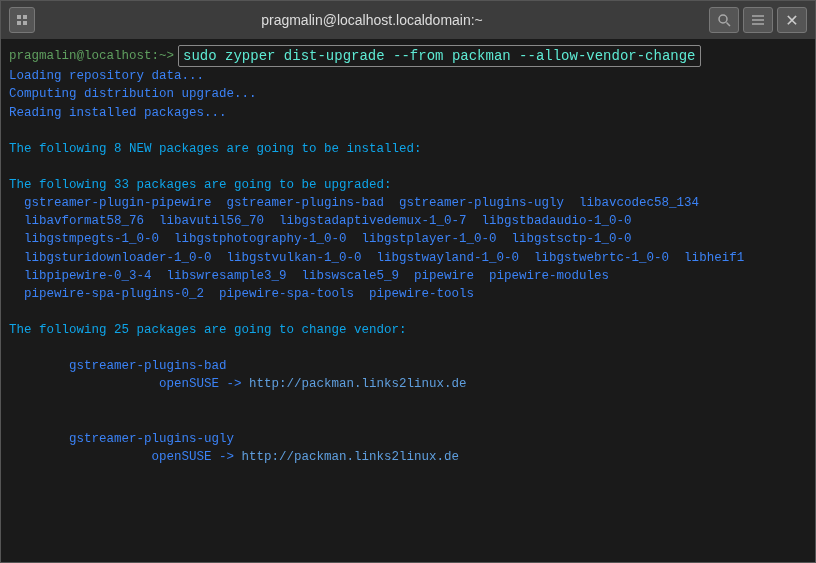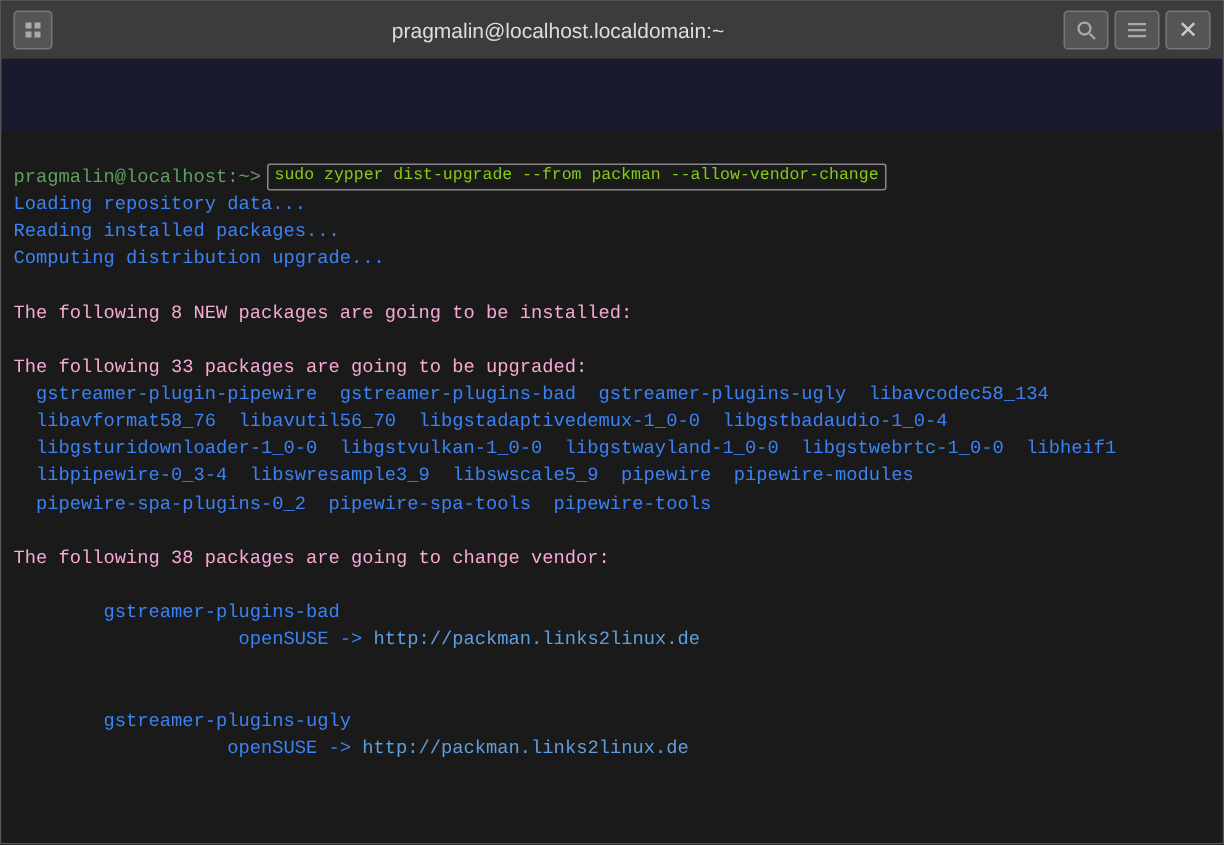--- a/index.html
+++ b/index.html
@@ -12,21 +12,20 @@
       overflow: hidden;
     }
 
     .window {
       width: 816px;
       height: 563px;
       display: flex;
       flex-direction: column;
       background: #1a1a2e;
       border: 1px solid #555;
-      gap: 48px;
     }
 
     .title-bar {
       height: 38px;
       background: #3c3c3c;
       display: flex;
       align-items: center;
       justify-content: space-between;
       padding: 0 8px;
       flex-shrink: 0;
@@ -75,21 +74,21 @@
       justify-content: center;
       cursor: pointer;
       color: #ccc;
       font-size: 14px;
       font-family: sans-serif;
     }
 
     .terminal-body {
       flex: 1;
       background: #1a1a1a;
-      padding: 22px 8px;
+      padding: 6px 8px;
       overflow: hidden;
       font-size: 12.5px;
       line-height: 1.45;
       color: #d0d0d0;
     }
 
     .prompt-line {
       display: flex;
       align-items: center;
       flex-wrap: nowrap;
@@ -99,28 +98,28 @@
       color: #5f9f5f;
       white-space: nowrap;
       margin-right: 4px;
     }
 
     .command-box {
       background: transparent;
       border: 1px solid #888;
       border-radius: 2px;
       padding: 0 4px;
-      color: #84cc16;
+      color: #5eead4;
       font-family: 'Courier New', Courier, monospace;
-      font-size: 11px;
+      font-size: 14px;
       white-space: nowrap;
     }
 
     .normal { color: #3b82f6; }
-    .green { color: #f9a8d4; }
+    .green { color: #0ea5e9; }
     .link { color: #5f9fdf; }
 
     .line { white-space: pre-wrap; word-break: break-all; }
   </style>
 </head>
 <body>
 
 <div class="window">
   <div class="title-bar">
     <div class="title-bar-left">
@@ -152,36 +151,37 @@
     </div>
   </div>
 
   <div class="terminal-body">
     <div class="prompt-line">
       <span class="prompt">pragmalin@localhost:~&gt;</span>
       <span class="command-box">sudo zypper dist-upgrade --from packman --allow-vendor-change</span>
     </div>
 
     <div class="line normal">Loading repository data...</div>
+    <div class="line normal">Computing distribution upgrade...</div>
     <div class="line normal">Reading installed packages...</div>
-    <div class="line normal">Computing distribution upgrade...</div>
     <div class="line">&nbsp;</div>
 
     <div class="line green">The following 8 NEW packages are going to be installed:</div>
     <div class="line">&nbsp;</div>
 
     <div class="line green">The following 33 packages are going to be upgraded:</div>
     <div class="line normal">  gstreamer-plugin-pipewire  gstreamer-plugins-bad  gstreamer-plugins-ugly  libavcodec58_134</div>
-    <div class="line normal">  libavformat58_76  libavutil56_70  libgstadaptivedemux-1_0-0  libgstbadaudio-1_0-4</div>
+    <div class="line normal">  libavformat58_76  libavutil56_70  libgstadaptivedemux-1_0-7  libgstbadaudio-1_0-0</div>
+    <div class="line normal">  libgstmpegts-1_0-0  libgstphotography-1_0-0  libgstplayer-1_0-0  libgstsctp-1_0-0</div>
     <div class="line normal">  libgsturidownloader-1_0-0  libgstvulkan-1_0-0  libgstwayland-1_0-0  libgstwebrtc-1_0-0  libheif1</div>
     <div class="line normal">  libpipewire-0_3-4  libswresample3_9  libswscale5_9  pipewire  pipewire-modules</div>
     <div class="line normal">  pipewire-spa-plugins-0_2  pipewire-spa-tools  pipewire-tools</div>
     <div class="line">&nbsp;</div>
 
-    <div class="line green">The following 38 packages are going to change vendor:</div>
+    <div class="line green">The following 25 packages are going to change vendor:</div>
     <div class="line">
       <span class="normal">  gstreamer-plugins-bad</span>
       <span class="normal">              openSUSE </span><span class="normal">-&gt; </span><span class="link">http://packman.links2linux.de</span>
     </div>
     <div class="line">
       <span class="normal">  gstreamer-plugins-ugly</span>
       <span class="normal">             openSUSE </span><span class="normal">-&gt; </span><span class="link">http://packman.links2linux.de</span>
     </div>
 
   </div>

